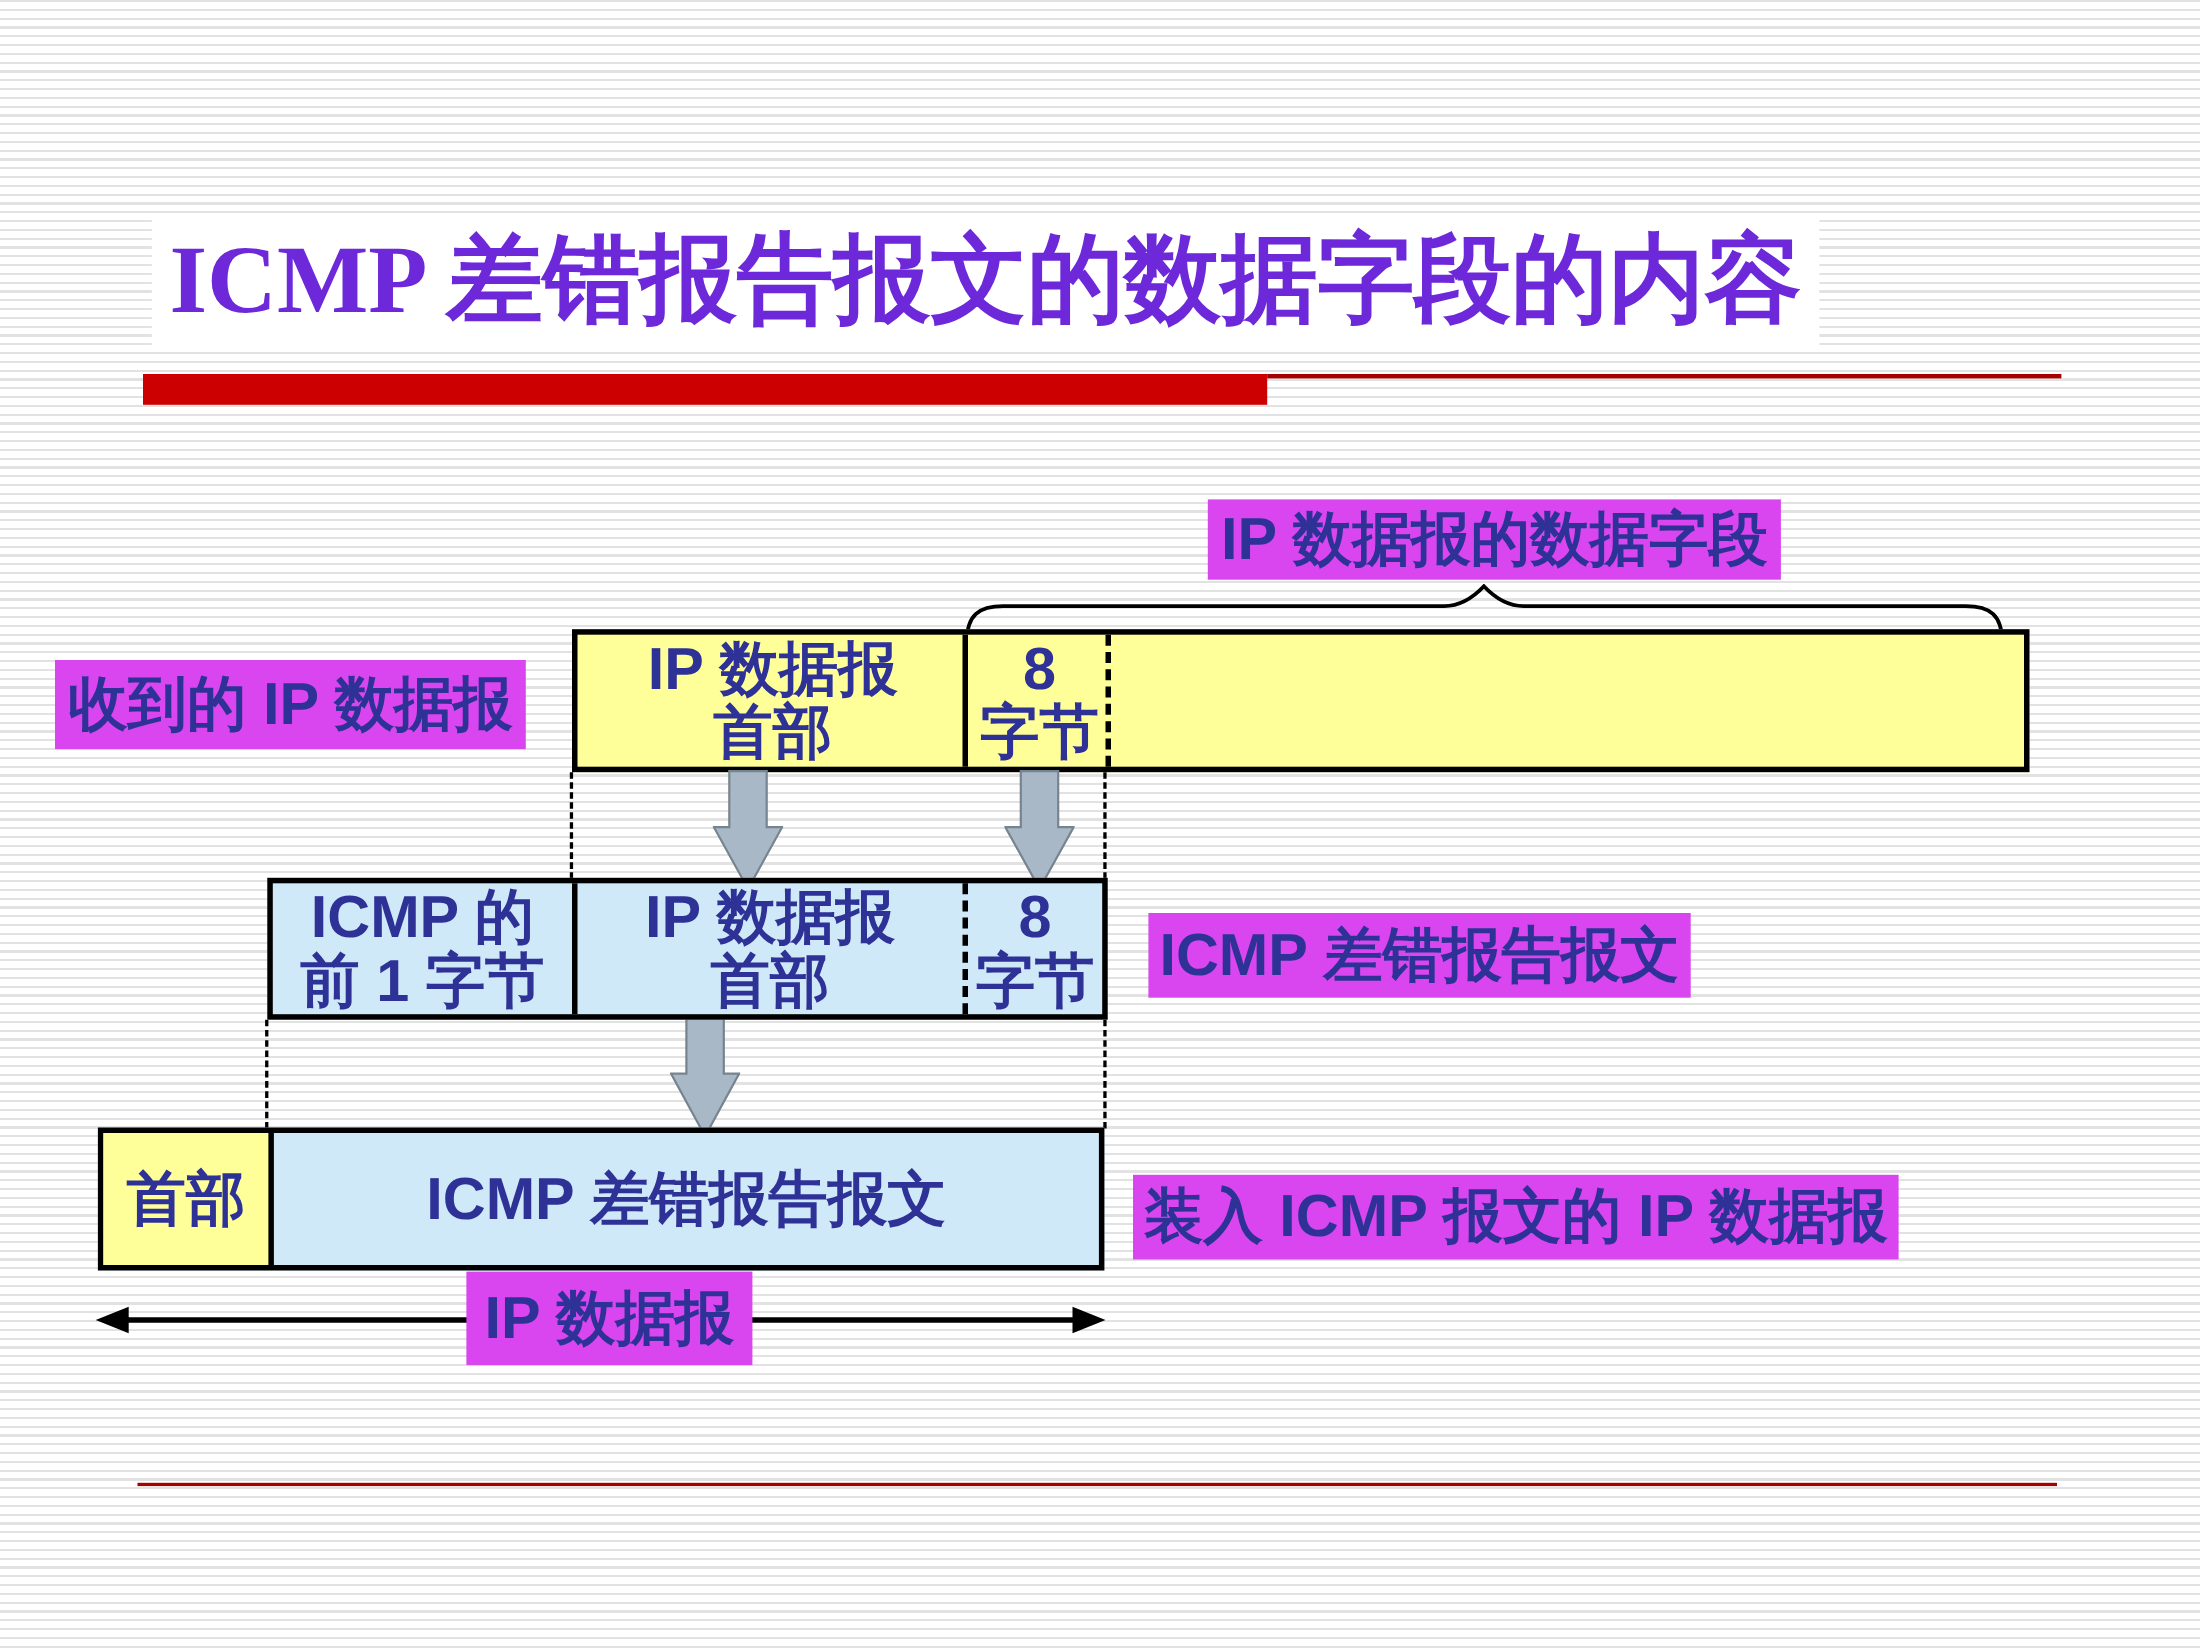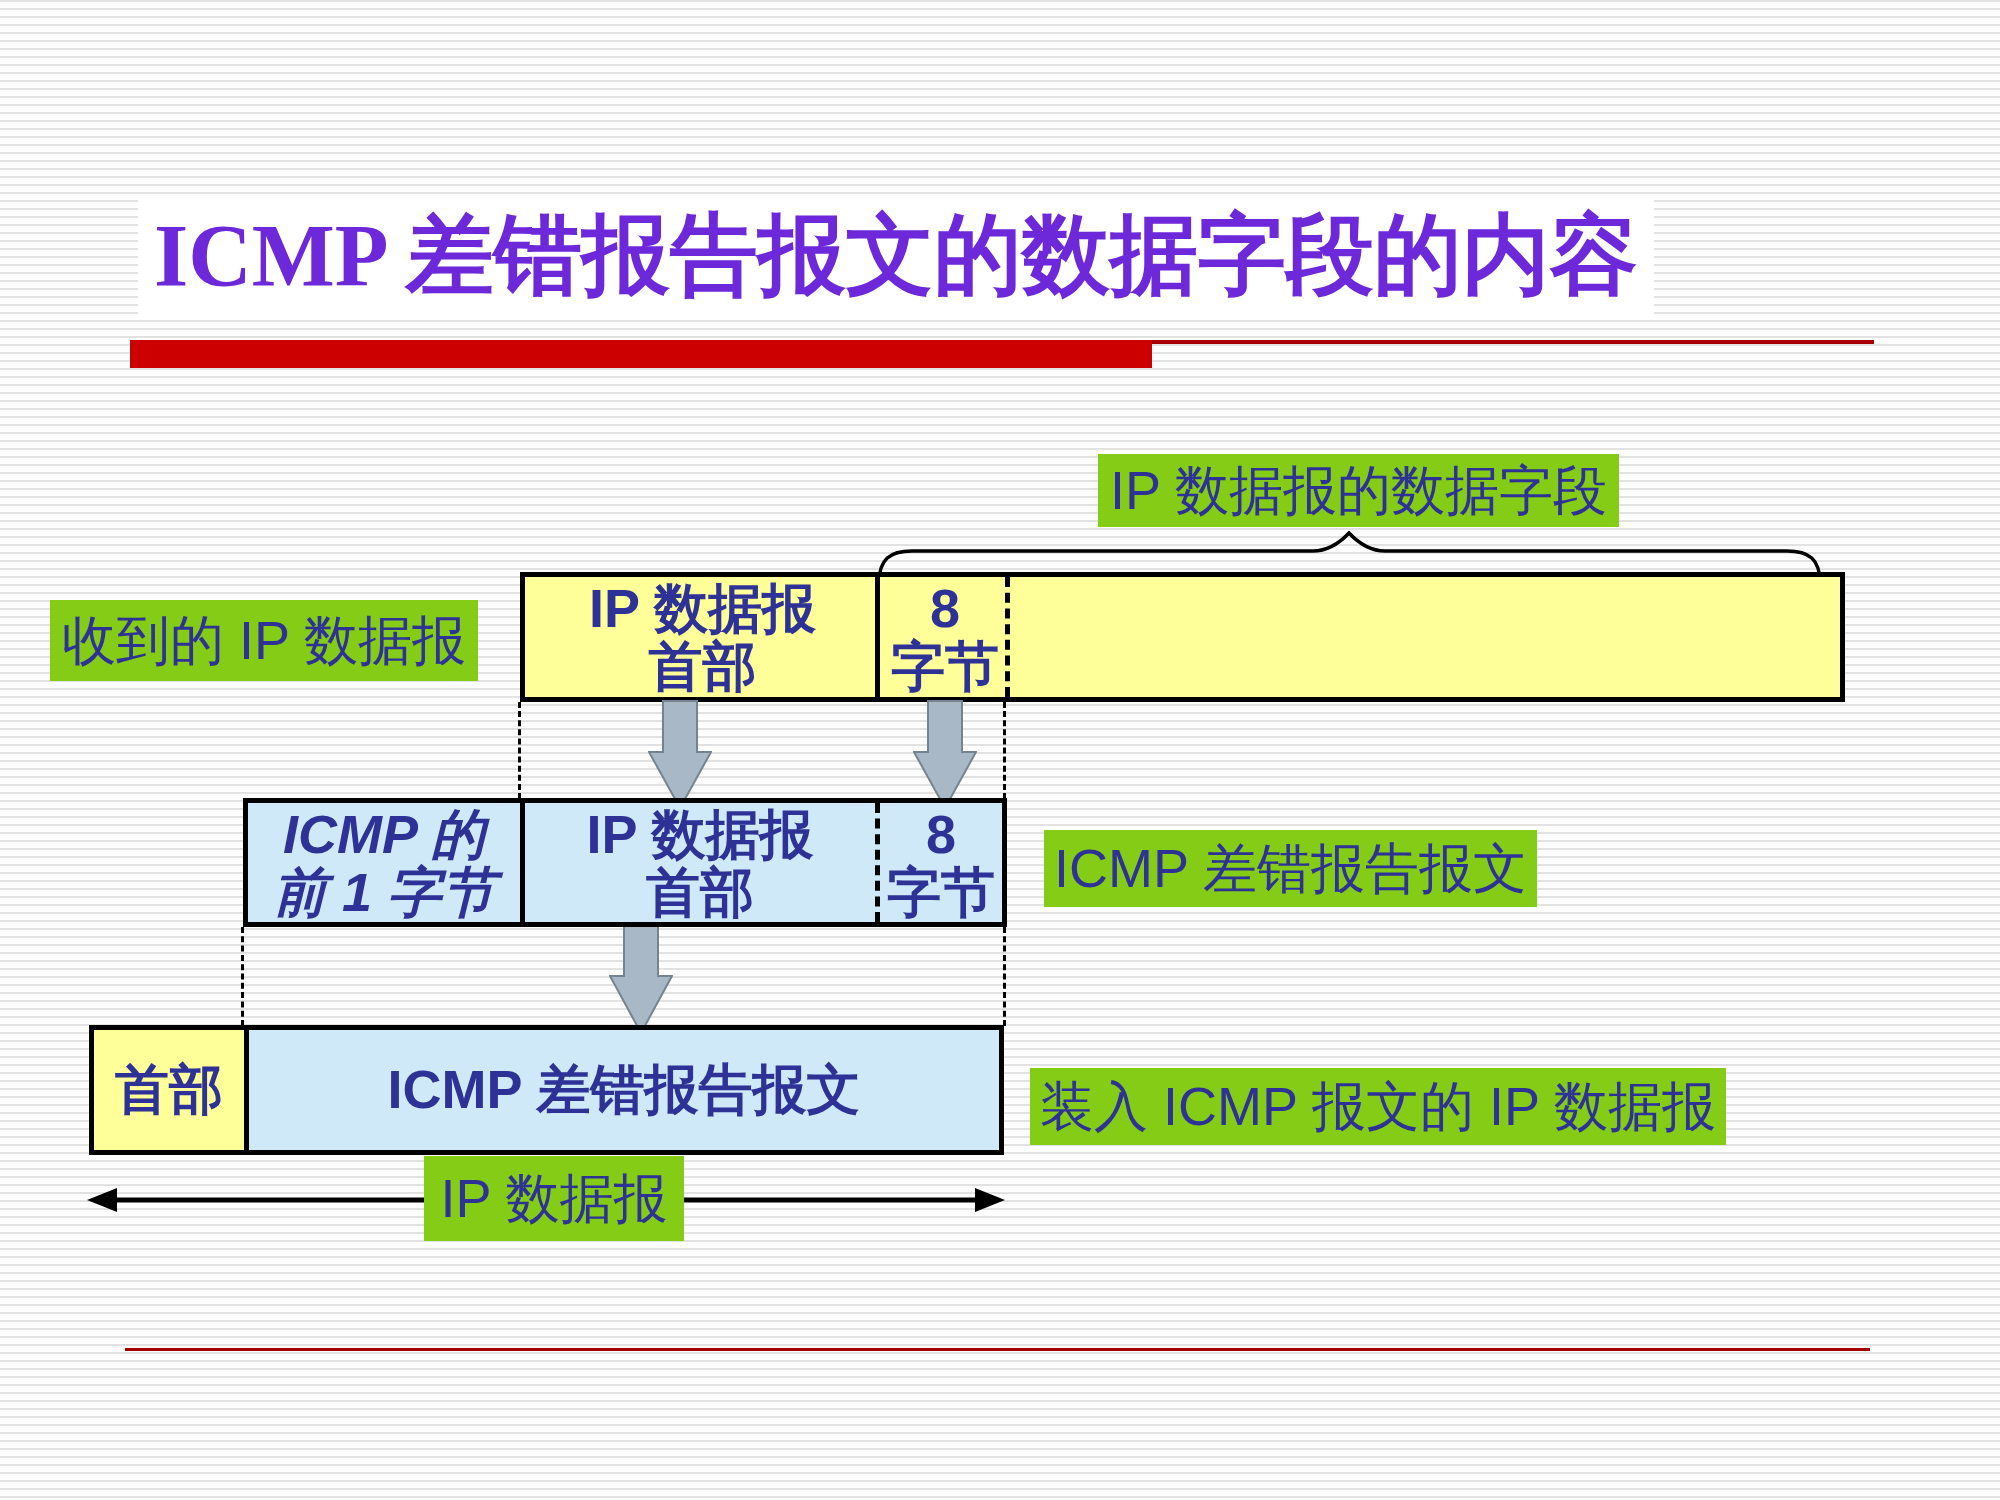--- a/index.html
+++ b/index.html
@@ -17,22 +17,22 @@
     font-family:"Liberation Serif","DejaVu Serif",serif;
     font-weight:bold;font-size:88px;line-height:1.18;color:#6d28d9;
     background:#fff;padding:6px 16px;white-space:nowrap;
   }
 
   #title-rule-thick{left:130px;top:340px;width:1022px;height:28px;background:#cc0000;}
   #title-rule-thin{left:1152px;top:340px;width:722px;height:4px;background:#a60000;}
   #footer-rule{left:125px;top:1348px;width:1745px;height:3px;background:#a60000;}
 
   .label{
-    font-size:54px;font-weight:normal;line-height:1.2;color:#2e3296;
-    background:#84cc16;white-space:nowrap;
+    font-size:54px;font-weight:bold;line-height:1.2;color:#2e3296;
+    background:#d946ef;white-space:nowrap;
   }
   #data-field-label{left:1098px;top:454px;padding:4px 12px;}
   #received-label{left:50px;top:600px;padding:8px 12px;}
   #icmp-message-label{left:1044px;top:830px;padding:6px 10px;}
   #loaded-label{left:1030px;top:1068px;padding:6px 10px;text-align:right;}
   #span-label{left:424px;top:1156px;width:236px;text-align:center;padding:10px 12px;}
 
   .row{box-sizing:border-box;border:5px solid #000;}
   #top-row{left:520px;top:572px;width:1325px;height:130px;background:#ffff99;}
   #middle-row{left:243px;top:798px;width:764px;height:129px;background:#cfe9f8;}
@@ -107,21 +107,21 @@
 <svg class="block-arrow" id="down-arrow-2" width="64" height="110" viewBox="0 0 64 110">
   <polygon points="15,1 49,1 49,52 63,52 32,108 1,52 15,52" fill="#a9b8c6" stroke="#76848f" stroke-width="2"></polygon>
 </svg>
 <svg class="block-arrow" id="down-arrow-3" width="64" height="113" viewBox="0 0 64 113">
   <polygon points="15,1 49,1 49,54 63,54 32,111 1,54 15,54" fill="#a9b8c6" stroke="#76848f" stroke-width="2"></polygon>
 </svg>
 
 <div class="abs row" id="middle-row">
   <div class="vdiv-solid" style="left:272px;"></div>
   <div class="vdiv-dashed" style="left:627px;"></div>
-  <div class="cell" style="left:0;width:272px;font-style:italic;">
+  <div class="cell" style="left:0;width:272px;">
     <span>ICMP 的</span>
     <span>前 1 字节</span>
   </div>
   <div class="cell" style="left:277px;width:350px;">
     <span>IP 数据报</span>
     <span>首部</span>
   </div>
   <div class="cell" style="left:632px;right:0;">
     <span>8</span>
     <span>字节</span>

